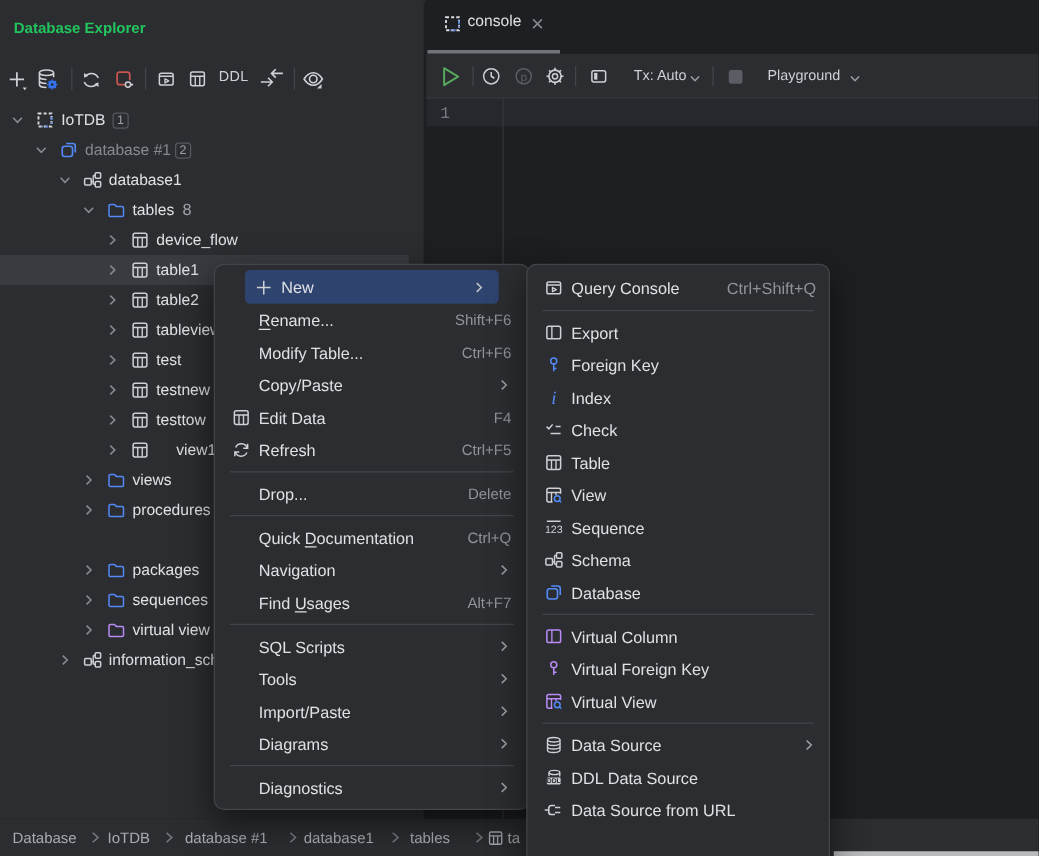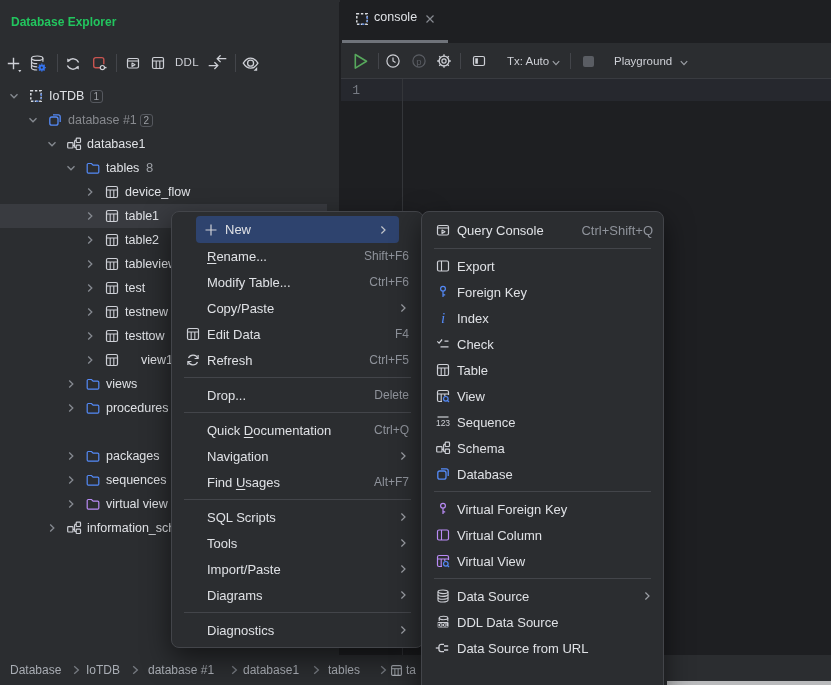--- a/index.html
+++ b/index.html
@@ -538,31 +538,31 @@
   <div class="mi">
       <svg class="ic" viewBox="0 0 16 16">
         <rect x="2.8" y="5" width="8.2" height="8.2" rx="2" stroke="#548af7" stroke-width="1.3" fill="none"></rect>
         <path d="M6 2.8h5.2a2 2 0 0 1 2 2V10" stroke="#548af7" stroke-width="1.3" fill="none"></path>
       </svg>
       <span class="t">Database</span>
     </div>
   <div class="msep"></div>
   <div class="mi">
       <svg class="ic" viewBox="0 0 16 16">
+        <rect x="2.5" y="3" width="11" height="10" rx="1.5" stroke="#b98bf5" stroke-width="1.2" fill="none"></rect>
+        <path d="M6.5 3v10" stroke="#b98bf5" stroke-width="1.1"></path>
+      </svg>
+      <span class="t">Virtual Column</span>
+    </div>
+  <div class="mi">
+      <svg class="ic" viewBox="0 0 16 16">
         <circle cx="8" cy="4.8" r="2.4" stroke="#b98bf5" stroke-width="1.2" fill="none"></circle>
         <path d="M8 7.2V13M8 10.8h2.2" stroke="#b98bf5" stroke-width="1.2" fill="none"></path>
       </svg>
       <span class="t">Virtual Foreign Key</span>
-    </div>
-  <div class="mi">
-      <svg class="ic" viewBox="0 0 16 16">
-        <rect x="2.5" y="3" width="11" height="10" rx="1.5" stroke="#b98bf5" stroke-width="1.2" fill="none"></rect>
-        <path d="M6.5 3v10" stroke="#b98bf5" stroke-width="1.1"></path>
-      </svg>
-      <span class="t">Virtual Column</span>
     </div>
   <div class="mi">
       <svg class="ic" viewBox="0 0 16 16">
         <path d="M13.5 7V4a1.5 1.5 0 0 0-1.5-1.5H4A1.5 1.5 0 0 0 2.5 4v8A1.5 1.5 0 0 0 4 13.5h3" stroke="#b98bf5" stroke-width="1.2" fill="none"></path>
         <path d="M2.5 6h11M6.2 6v7.5M9.8 6v2" stroke="#b98bf5" stroke-width="1.1"></path>
         <circle cx="10.8" cy="10.8" r="2.3" stroke="#548af7" stroke-width="1.2" fill="none"></circle>
         <path d="M12.4 12.4l1.6 1.6" stroke="#548af7" stroke-width="1.2"></path>
       </svg>
       <span class="t">Virtual View</span>
     </div>

